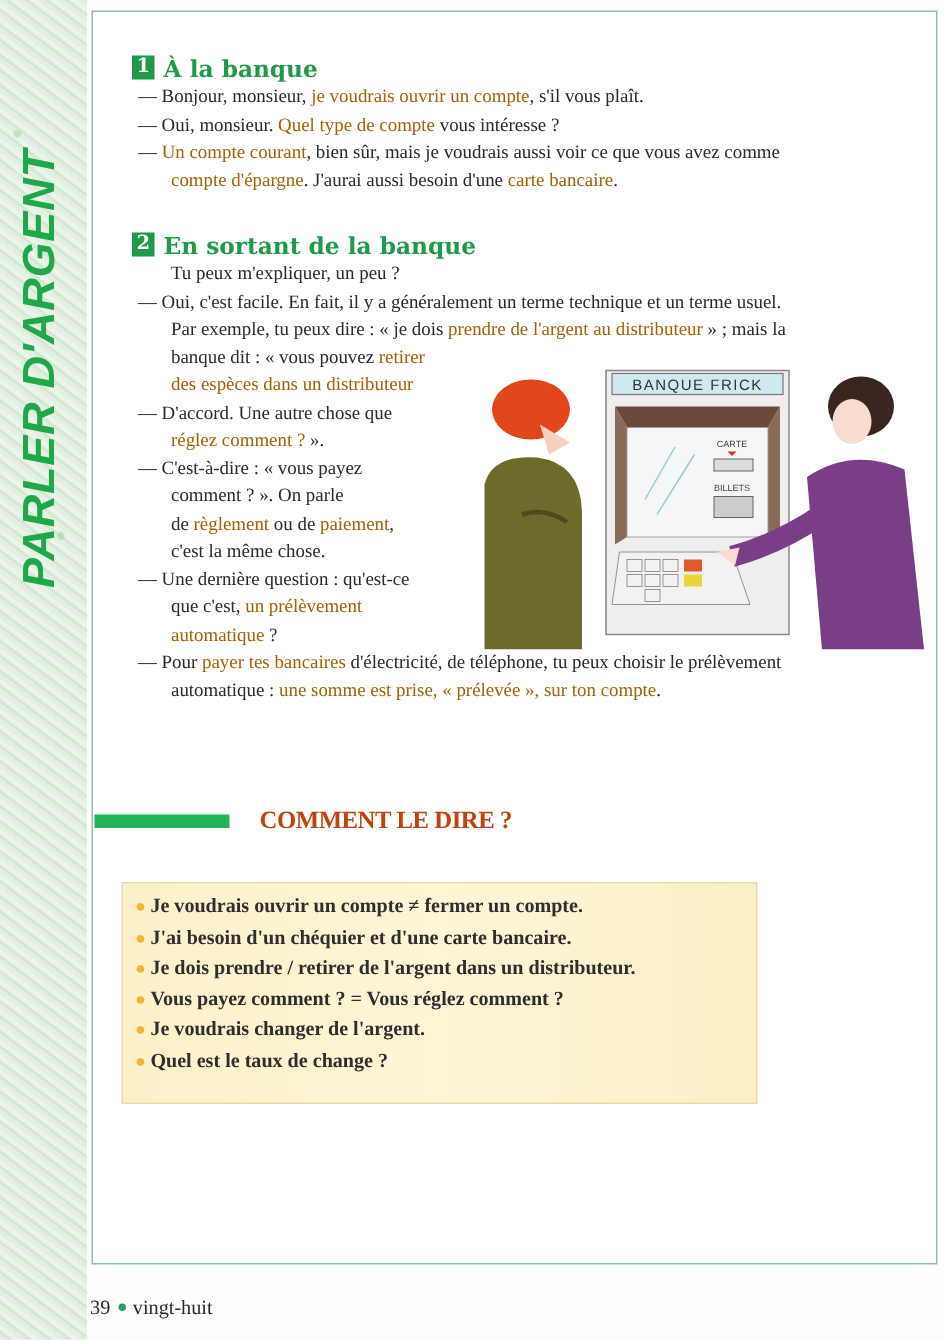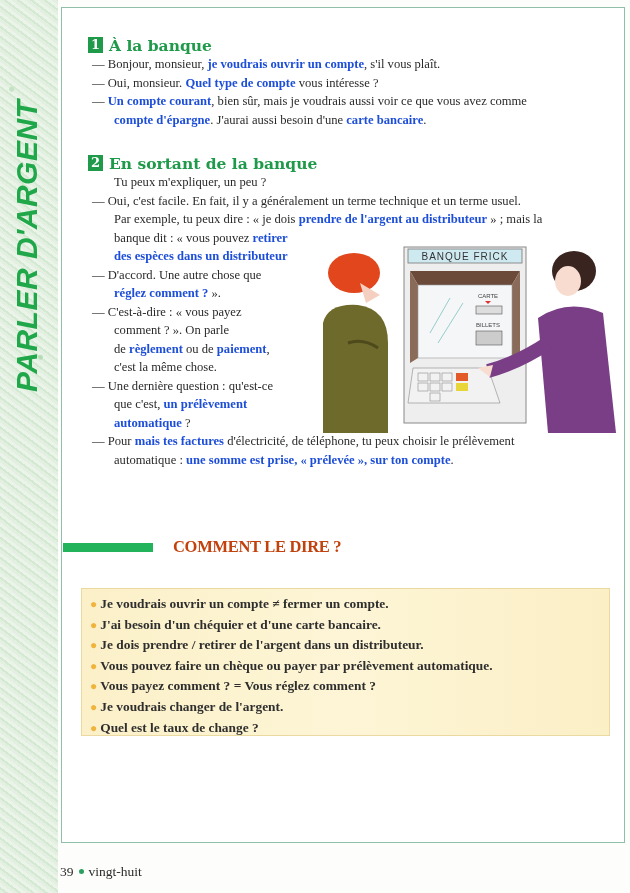--- a/index.html
+++ b/index.html
@@ -17,26 +17,26 @@
                  font-size:30px; color:#1fa74a; letter-spacing:0.5px; white-space:nowrap; line-height:38px; }
   .frame { position:absolute; left:61px; top:7px; width:564px; height:836px;
            border:1.5px solid #8fbfa8; box-sizing:border-box; background:#ffffff; }
   .sec { position:absolute; left:88px; }
   .sec-head { display:flex; align-items:center; font-weight:bold; font-size:15.5px; color:#1f9a4a; height:20px; }
   .badge { display:inline-block; width:15px; height:16px; background:#1f9a4a; color:#fff; font-size:13px;
            text-align:center; line-height:16px; margin-right:6px; font-weight:bold; }
   .lines { font-family:"Liberation Serif", "DejaVu Serif", serif; font-size:12.6px; line-height:18.5px; margin-top:0px; }
   .ln { white-space:nowrap; }
   .ln.ind { padding-left:22px; }
-  .ln b { font-weight:bold; color:#1d4ed8; }
+  .ln b { font-weight:normal; color:#a16207; }
   .illus { position:absolute; left:318px; top:243px; width:298px; height:190px; }
   .cld-head { position:absolute; left:63px; top:537px; display:flex; align-items:center; }
   .cld-bar { width:90px; height:9px; background:#23b35a; }
   .cld-title { margin-left:20px; font-family:"Liberation Serif", serif; font-weight:bold; font-size:16.5px; color:#c2410c; letter-spacing:-0.3px; }
-  .cld-box { position:absolute; left:81px; top:588px; width:529px; height:148px; box-sizing:border-box;
+  .cld-box { position:absolute; left:81px; top:588px; width:424px; height:148px; box-sizing:border-box;
              background:linear-gradient(90deg,#fbf0c8,#fdf5d6 50%,#fbefc6); border:1px solid #ead9a0; padding:5px 0 0 8px; }
   .cld-item { font-family:"Liberation Serif", serif; font-weight:bold; font-size:13.4px; line-height:19.6px; color:#2e2e2e; white-space:nowrap; }
   .dot { color:#f0b43c; margin-right:3px; font-size:12px; }
   .footer { position:absolute; left:60px; top:864px; font-family:"Liberation Serif", serif; font-size:13.5px; color:#2a2a2a; }
   .footer .gdot { display:inline-block; width:5px; height:5px; border-radius:50%; background:#2aa060; margin:0 5px 2px 5px; vertical-align:middle; }
 </style>
 </head>
 <body>
 
 <div class="strip">
@@ -71,21 +71,21 @@
       <div class="ln ind"><span></span><b>des espèces dans un distributeur</b></div>
       <div class="ln"><span>— D'accord. Une autre chose que</span></div>
       <div class="ln ind"><span></span><b>réglez comment ?</b><span> ».</span></div>
       <div class="ln"><span>— C'est-à-dire : « vous payez</span></div>
       <div class="ln ind"><span>comment ? ». On parle</span></div>
       <div class="ln ind"><span>de </span><b>règlement</b><span> ou de </span><b>paiement</b><span>,</span></div>
       <div class="ln ind"><span>c'est la même chose.</span></div>
       <div class="ln"><span>— Une dernière question : qu'est-ce</span></div>
       <div class="ln ind"><span>que c'est, </span><b>un prélèvement</b></div>
       <div class="ln ind"><span></span><b>automatique</b><span> ?</span></div>
-      <div class="ln"><span>— Pour </span><b>mais tes factures</b><span> d'électricité, de téléphone, tu peux choisir le prélèvement</span></div>
+      <div class="ln"><span>— Pour </span><b>payer tes bancaires</b><span> d'électricité, de téléphone, tu peux choisir le prélèvement</span></div>
       <div class="ln ind"><span>automatique : </span><b>une somme est prise, « prélevée », sur ton compte</b><span>.</span></div>
     </div>
 </div>
 
 <svg class="illus" viewBox="0 0 298 190">
 
   <rect x="86" y="4" width="122" height="176" fill="#eeeeee" stroke="#888" stroke-width="1"></rect>
   <rect x="90" y="6" width="114" height="14" fill="#cfe9f0" stroke="#777" stroke-width="0.8"></rect>
   <text x="147" y="17" text-anchor="middle" font-family="Liberation Sans, sans-serif" font-size="10" fill="#333" letter-spacing="1">BANQUE FRICK</text>
   <polygon points="92,28 202,28 194,42 100,42" fill="#6b4a3a"></polygon>
@@ -127,21 +127,20 @@
 
 <div class="cld-head">
   <div class="cld-bar"></div>
   <div class="cld-title">COMMENT LE DIRE ?</div>
 </div>
 
 <div class="cld-box">
   <div class="cld-item"><span class="dot">●</span><span>Je voudrais ouvrir un compte ≠ fermer un compte.</span></div>
   <div class="cld-item"><span class="dot">●</span><span>J'ai besoin d'un chéquier et d'une carte bancaire.</span></div>
   <div class="cld-item"><span class="dot">●</span><span>Je dois prendre / retirer de l'argent dans un distributeur.</span></div>
-  <div class="cld-item"><span class="dot">●</span><span>Vous pouvez faire un chèque ou payer par prélèvement automatique.</span></div>
   <div class="cld-item"><span class="dot">●</span><span>Vous payez comment ? = Vous réglez comment ?</span></div>
   <div class="cld-item"><span class="dot">●</span><span>Je voudrais changer de l'argent.</span></div>
   <div class="cld-item"><span class="dot">●</span><span>Quel est le taux de change ?</span></div>
 </div>
 
 <div class="footer">
   <span>39</span><span class="gdot"></span><span>vingt-huit</span>
 </div>
 
 </body></html>

